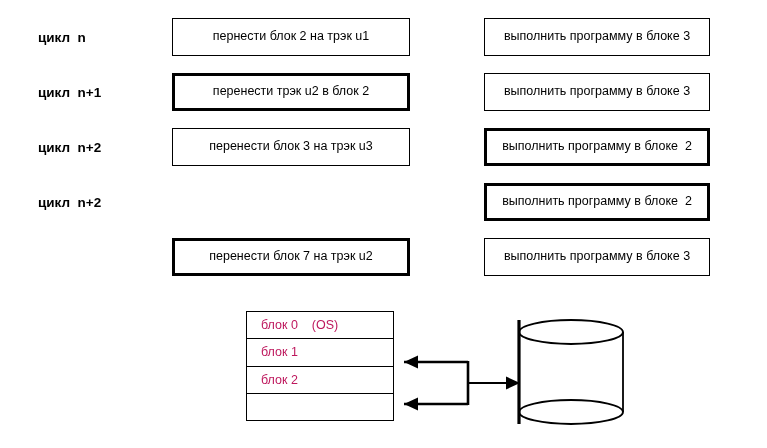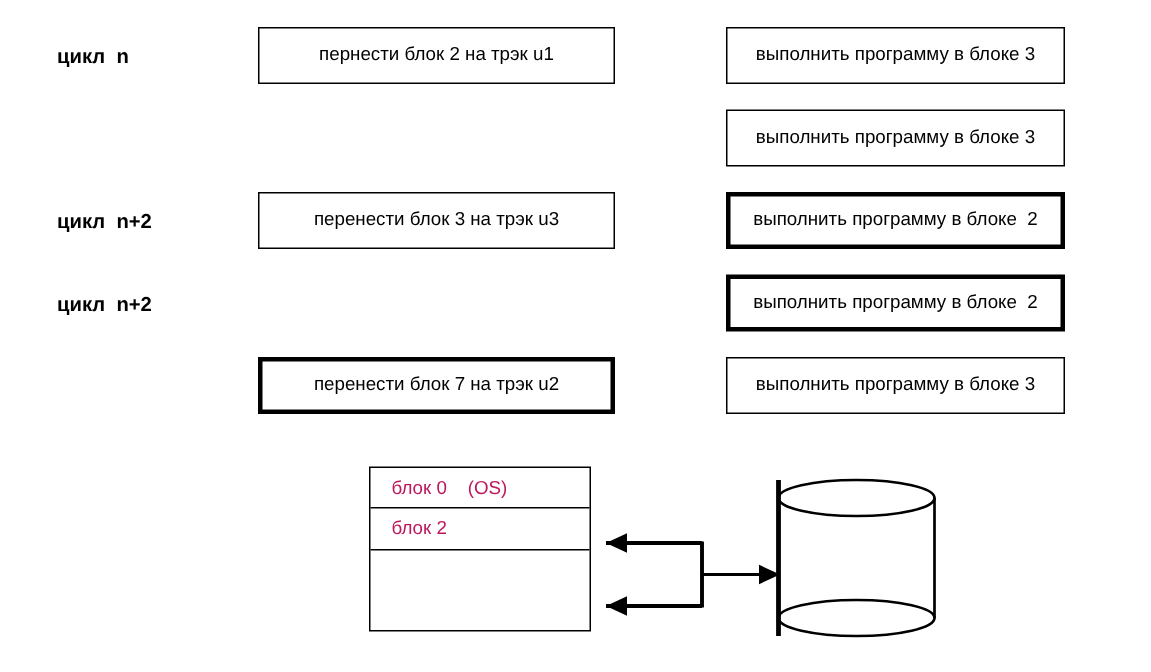--- a/index.html
+++ b/index.html
@@ -130,20 +130,24 @@
     <div class="cycle-label">цикл  n</div>
     <div class="op-box left">
       <span class="op-text">пернести блок 2 на трэк u1</span>
     </div>
     <div class="op-box right">
       <span class="op-text">выполнить программу в блоке 3</span>
     </div>
   </div>
 
   <div class="cycle-row" style="top:73px;">
+    <div class="cycle-label">цикл  n+1</div>
+    <div class="op-box left bold">
+      <span class="op-text">перенести трэк u2 в блок 2</span>
+    </div>
     <div class="op-box right">
       <span class="op-text">выполнить программу в блоке 3</span>
     </div>
   </div>
 
   <div class="cycle-row" style="top:128px;">
     <div class="cycle-label">цикл  n+2</div>
     <div class="op-box left">
       <span class="op-text">перенести блок 3 на трэк u3</span>
     </div>
@@ -164,20 +168,23 @@
       <span class="op-text">перенести блок 7 на трэк u2</span>
     </div>
     <div class="op-box right">
       <span class="op-text">выполнить программу в блоке 3</span>
     </div>
   </div>
 
   <div class="memory-table">
     <div class="mem-row">
       <span class="mem-label">блок 0    (OS)</span>
+    </div>
+    <div class="mem-row">
+      <span class="mem-label">блок 1</span>
     </div>
     <div class="mem-row">
       <span class="mem-label">блок 2</span>
     </div>
     <div class="mem-row last">
       <span class="mem-label"></span>
     </div>
   </div>
 
   <div class="connector">

